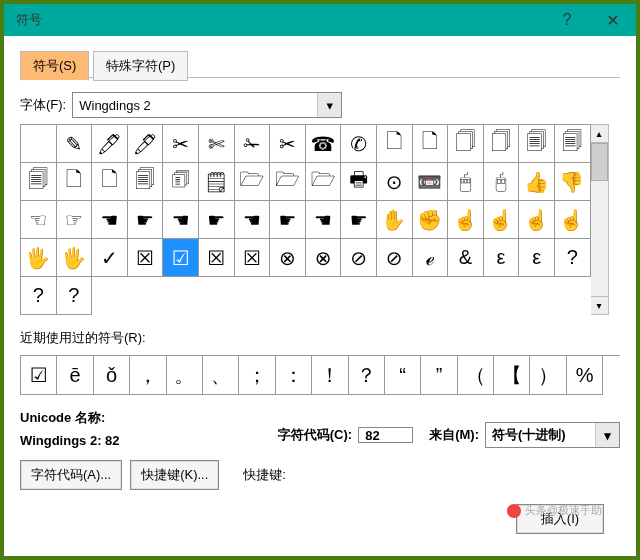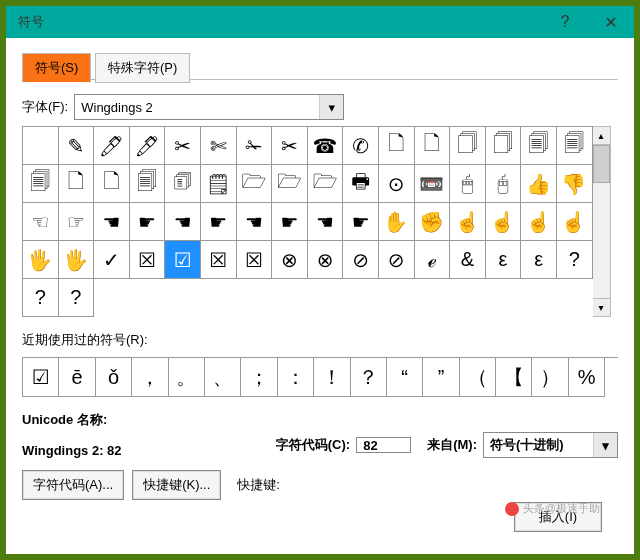--- a/index.html
+++ b/index.html
@@ -1,23 +1,23 @@
 <!DOCTYPE html>
 <html><head>
 <meta charset="utf-8">
 <style>
   * { box-sizing: border-box; }
   body { margin: 0; font-family: "Microsoft YaHei", "Segoe UI", sans-serif; font-size: 13px; background: #fff; }
-  .window { width: 640px; height: 560px; border: 6px solid #4d7c0f; position: relative; background: #fff; }
+  .window { width: 640px; height: 560px; border: 4px solid #4d7c0f; position: relative; background: #fff; }
   .titlebar { height: 32px; background: #00a99d; display: flex; align-items: center; color: #222; position: relative; }
   .titlebar .title { padding-left: 12px; font-size: 13px; color: #333; flex: 1; }
   .titlebar .btn { width: 46px; height: 32px; display: flex; align-items: center; justify-content: center; font-size: 16px; color: #333; }
   .body { padding: 14px 16px 10px 16px; position: relative; height: calc(100% - 32px); }
   .tabs { position: relative; height: 28px; border-bottom: 1px solid #bbb; }
-  .tab { position: relative; display: inline-block; padding: 5px 12px; border: 1px solid #bbb; font-size: 13px; background: #f97316; border-bottom: 1px solid #fff; top: 1px; }
+  .tab { position: relative; display: inline-block; padding: 5px 12px; border: 1px solid #bbb; font-size: 13px; background: #fdba74; border-bottom: 1px solid #fff; top: 1px; }
   .tab.inactive { border-bottom: 1px solid #bbb; background: #f5f5f5; }
   .tabpage { border-top: none; padding-top: 14px; position: relative; height: calc(100% - 28px); }
   .row { display: flex; align-items: center; gap: 6px; margin-bottom: 6px; }
   .combo { flex: 1; height: 26px; border: 1px solid #888; position: relative; display: flex; align-items: center; padding: 0 6px; }
   .combo .arrow { position: absolute; right: 0; top: 0; width: 24px; height: 100%; border-left: 1px solid #ccc; background: #e8e8e8; display: flex; align-items: center; justify-content: center; }
   .combo.small { flex: 0 0 135px; }
   .input-sm { width: 55px; height: 16px; border: 1px solid #888; padding: 0 6px; display: flex; align-items: center; }
   .gridwrap { display: flex; }
   .grid { display: grid; grid-template-columns: repeat(16, 35.6px); grid-auto-rows: 38px; border-left: 1px solid #999; border-top: 1px solid #999; }
   .scrollbar { width: 18px; background: #f0f0f0; border: 1px solid #bbb; border-left: none; display: flex; flex-direction: column; }
@@ -157,39 +157,39 @@
           <div class="rcell">”</div>
           <div class="rcell">（</div>
           <div class="rcell">【</div>
           <div class="rcell">）</div>
           <div class="rcell">%</div>
         </div>
 
       <div class="inforow">
         <div>
           <div>Unicode 名称:</div>
-          <div style="margin-top:14px">Wingdings 2: 82</div>
+          <div style="margin-top:6px">Wingdings 2: 82</div>
         </div>
         <div style="display:flex; align-items:center; gap:6px">
           <span>字符代码(C):</span>
           <div class="input-sm">
               <span>82</span>
             </div>
           <span style="margin-left:10px">来自(M):</span>
           <div class="combo small" style="width:165px">
             <span>符号(十进制)</span>
             <span class="arrow">▾</span>
           </div>
         </div>
       </div>
 
       <div class="btnbar">
         <div class="pushbtn">字符代码(A)...</div>
         <div class="pushbtn">快捷键(K)...</div>
-        <span style="margin-left:8px">快捷键:</span>
+        <span style="margin-left:16px">快捷键:</span>
       </div>
 
       <div class="footer">
         <div class="pushbtn">插入(I)</div>
       </div>
       <div class="watermark">
         <span class="logo"></span>
         <span>头条@极速手助</span>
       </div>
     </div>

